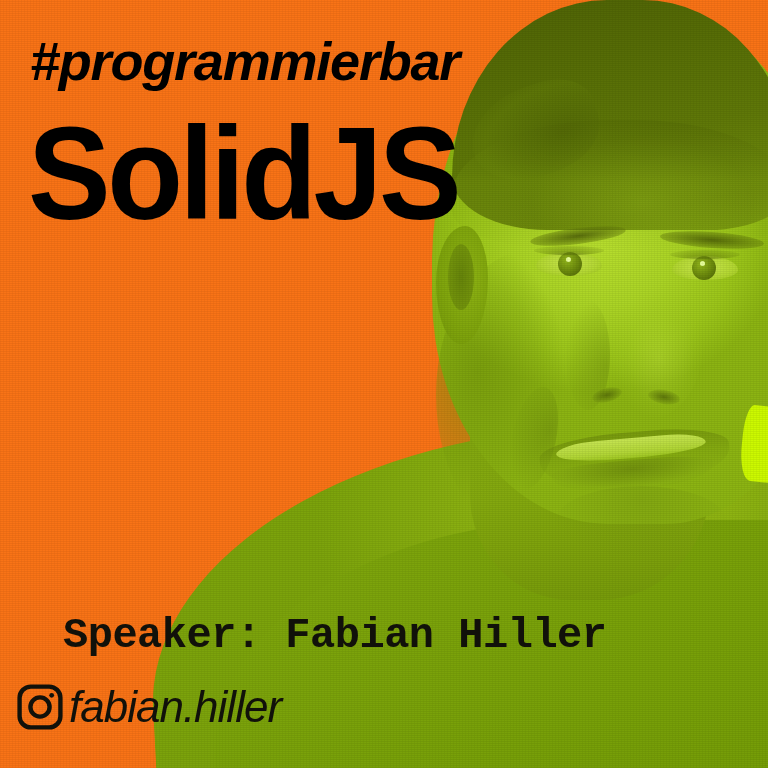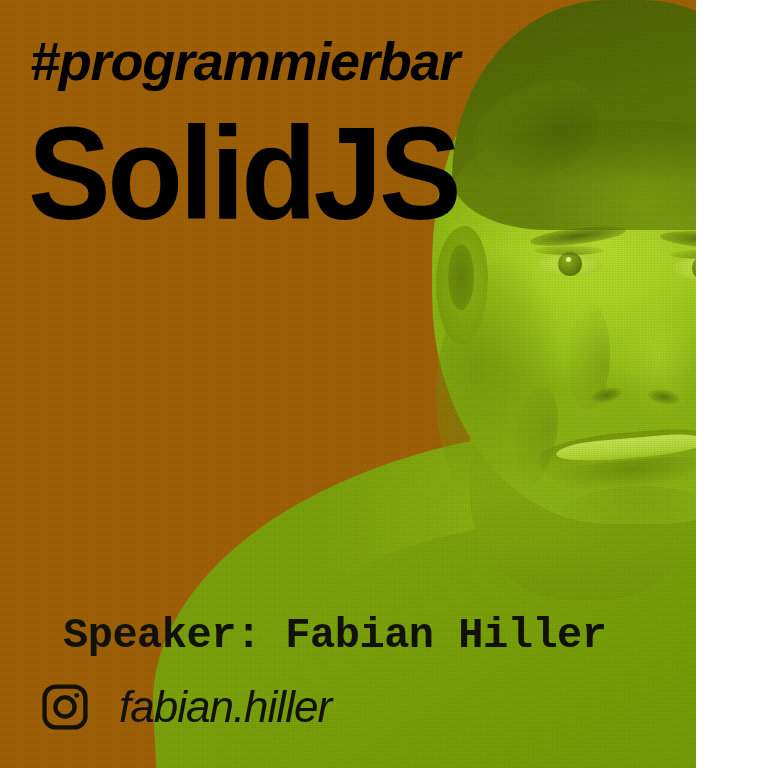--- a/index.html
+++ b/index.html
@@ -2,24 +2,24 @@
 <html><head>
 <meta charset="utf-8">
 <style>
   html, body {
     margin: 0;
     padding: 0;
     background: #ffffff;
   }
   #poster {
     position: relative;
-    width: 696px;
+    width: 768px;
     height: 768px;
     overflow: hidden;
-    background: #a16207;
+    background: #f97316;
     font-family: "Liberation Sans", sans-serif;
     text-align: center;
   }
 
   
   .portrait-layer {
     position: absolute;
     inset: 0;
     overflow: hidden;
   }
@@ -309,25 +309,25 @@
     font-family: "Liberation Mono", "DejaVu Sans Mono", monospace;
     font-size: 42px;
     font-weight: 700;
     letter-spacing: -0.5px;
     color: #11110A;
     white-space: nowrap;
     margin-left: 31px;
   }
   .handle-row {
     position: absolute;
-    left: 40px;
+    left: 15px;
     top: 682px;
     display: flex;
     align-items: center;
-    gap: 29px;
+    gap: 4px;
   }
   .ig-icon { width: 50px; height: 50px; display: block; }
   .handle-text {
     font-size: 44px;
     font-weight: 400;
     font-style: italic;
     letter-spacing: -1px;
     color: #11110A;
     white-space: nowrap;
   }

